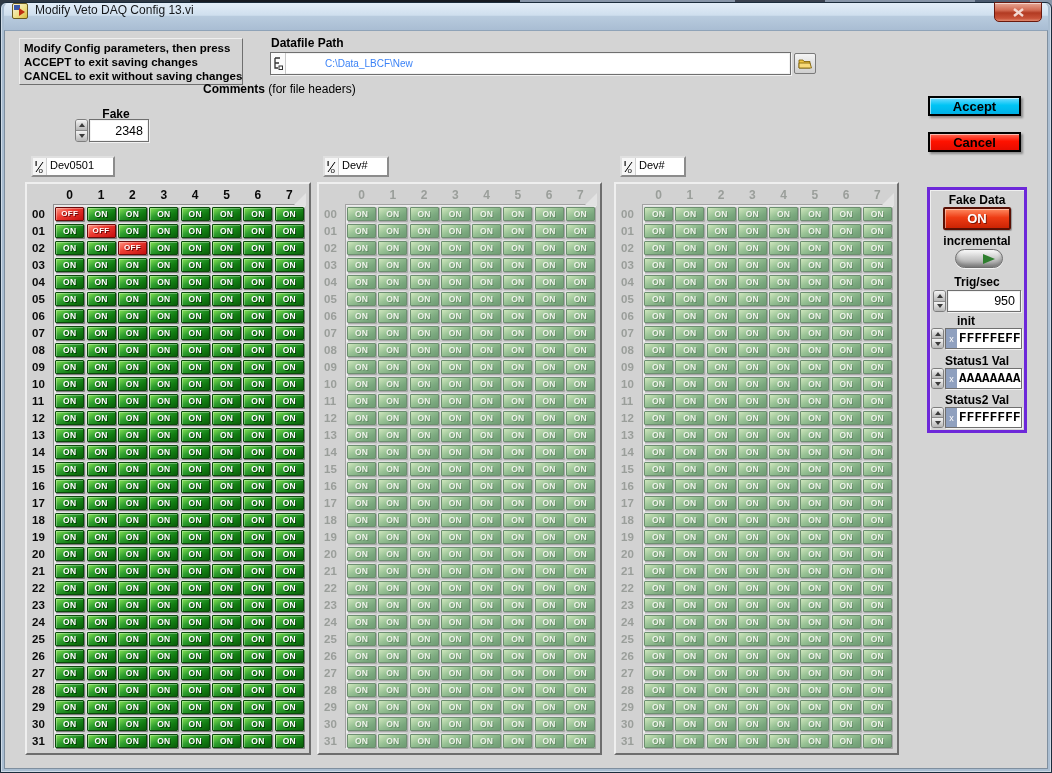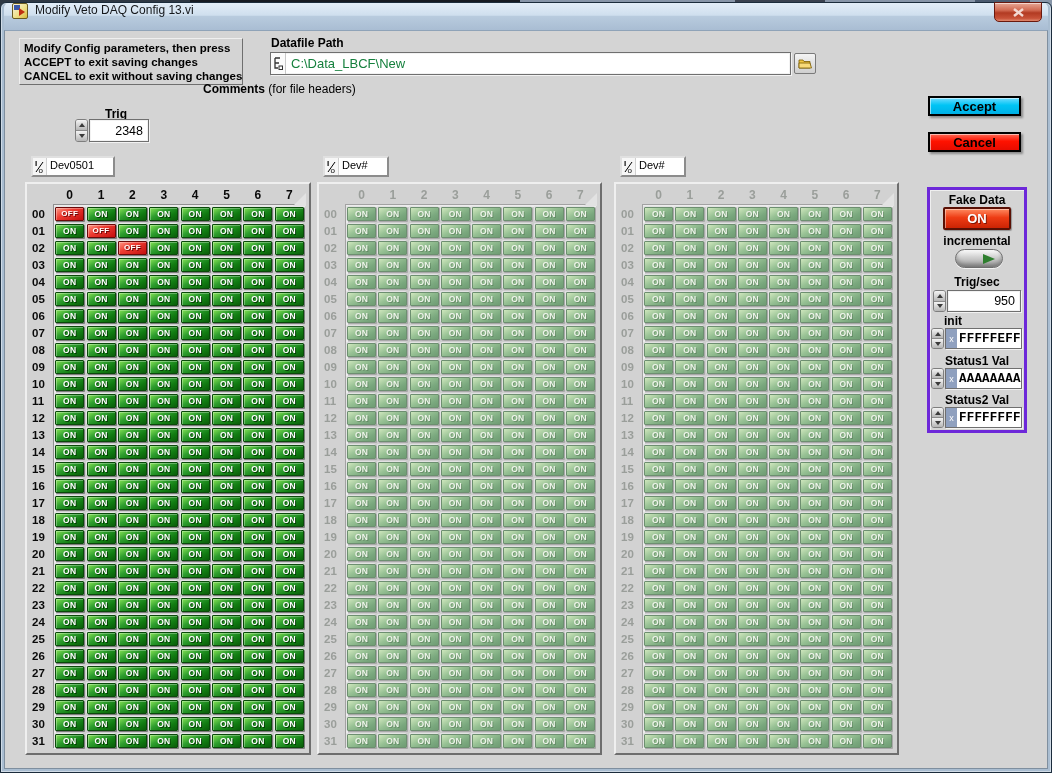--- a/index.html
+++ b/index.html
@@ -44,21 +44,21 @@
   .instructions div { font-weight:bold; font-size:11.5px; line-height:14px; color:#000; white-space:nowrap; }
 
   
   .sunken { background:#fff; border:1px solid #6f6f6f;
     box-shadow:1px 1px 0 #f2f2f2, inset 0 0 0 1px rgba(0,0,0,.05); }
 
   
   .path-ctl { left:265px; top:21px; width:521px; height:23px; display:flex; align-items:center; }
   .path-glyph { width:15px; height:100%; display:flex; align-items:center; justify-content:center;
     border-right:1px solid #c8c8c8; background:#fbfbfb; }
-  .path-text { font-size:13px; color:#15803d; padding-left:5px; }
+  .path-text { font-size:10px; color:#3b82f6; padding-left:5px;margin-left:34px; }
   .browse-btn { left:789px; top:22px; width:22px; height:21px; cursor:pointer;
     background:linear-gradient(180deg,#f4f4f4,#cfcfcf); border:1px solid #7a7a7a;
     border-radius:2px; display:flex; align-items:center; justify-content:center; }
 
   
   .comments-label { left:198px; top:51px; font-size:12px; }
   .comments-label b { font-weight:bold; }
   .comments-label span { font-weight:normal; }
   .comments-box { left:197px; top:65px; width:586px; height:43px; padding:3px 6px; }
   .comments-box div { font-size:12.3px; line-height:17px; color:#000; white-space:nowrap; }
@@ -191,21 +191,21 @@
         <path d="M1 2 h4 l1 1.5 h6 v6.5 h-11 z" fill="#f2c744" stroke="#7a5a00" stroke-width="0.8"></path>
         <path d="M1 5 h11 l1.5 5 h-12.5 z" fill="#f8da7a" stroke="#7a5a00" stroke-width="0.8"></path>
       </svg>
     </div>
 
     <div class="abs comments-label">
       <b>Comments</b>
       <span>(for file headers)</span>
     </div>
 
-    <div class="abs lbl volts-label">Trig</div>
+    <div class="abs lbl volts-label">Fake</div>
     <div class="abs volts-row">
       <span class="spin">
         <div>
             <i class="tri-up"></i>
           </div>
         <div>
             <i class="tri-down"></i>
           </div>
       </span>
       <span class="sunken numfield" style="width:60px;">2348</span>
@@ -1158,21 +1158,21 @@
         <span class="spin">
           <div>
               <i class="tri-up"></i>
             </div>
           <div>
               <i class="tri-down"></i>
             </div>
         </span>
         <span class="sunken numfield" style="width:74px;">950</span>
       </div>
-      <div class="c lbl" style="left:0;top:124px;padding-left:14px;">init</div>
+      <div class="c lbl" style="left:13px;top:124px;padding-left:14px;">init</div>
       <div class="ctl-row" style="left:1px;top:138px;height:21px;">
         <span class="spin">
           <div>
               <i class="tri-up"></i>
             </div>
           <div>
               <i class="tri-down"></i>
             </div>
         </span>
         <span class="hexfield">

